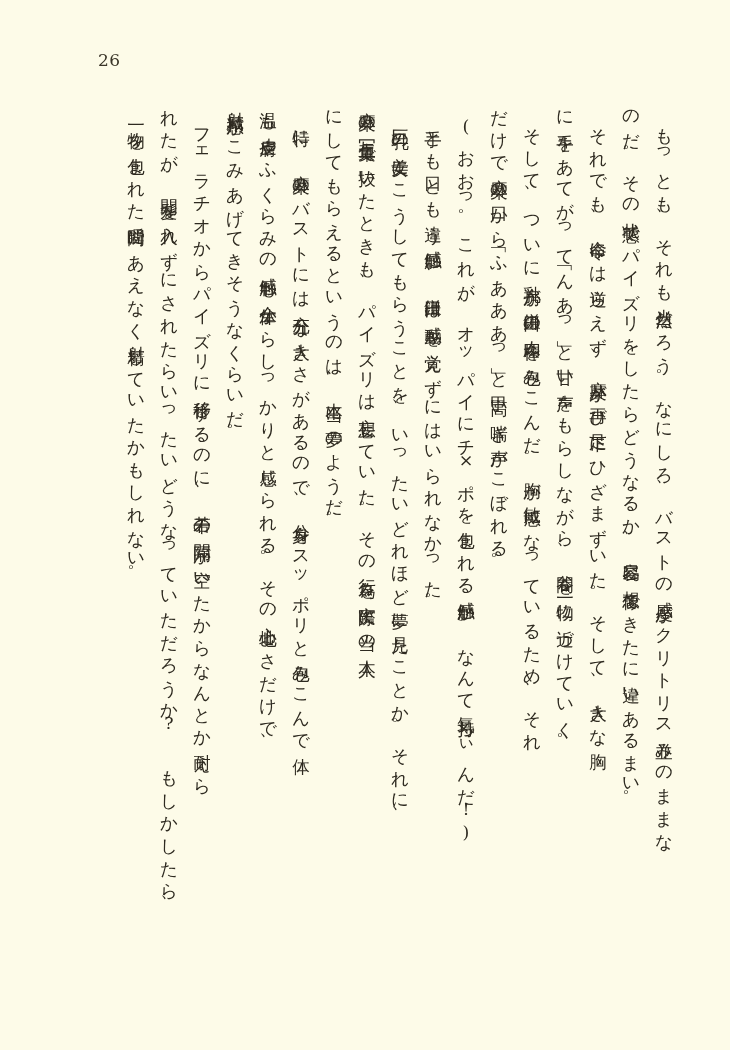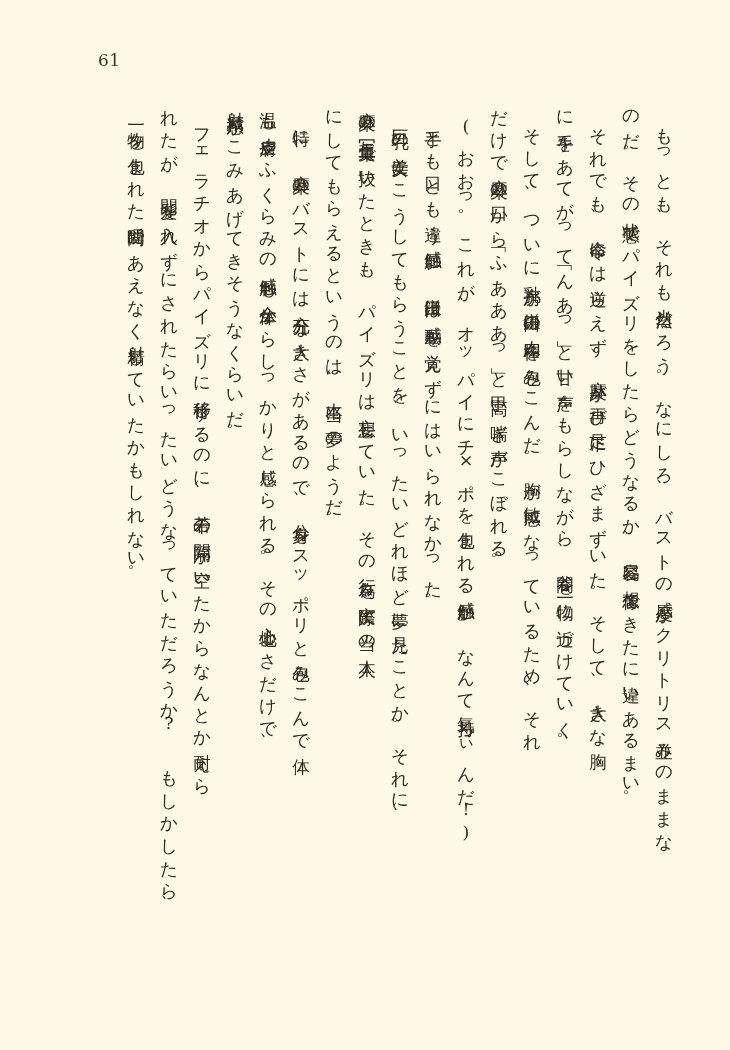--- a/index.html
+++ b/index.html
@@ -58,21 +58,21 @@
   }
   .vcol.indent {
     padding-top: 18px;
   }
 </style>
 </head>
 <body>
 
 <div class="page">
 
-  <div class="page-number">61</div>
+  <div class="page-number">26</div>
 
   <div class="text-block">
     <div class="vcol indent">もっとも、それも当然だろう。なにしろ、バストの感度がクリトリス並みのままな</div>
     <div class="vcol">のだ。その状態でパイズリをしたらどうなるか、容易に想像できたに違いあるまい。</div>
     <div class="vcol indent">それでも、命令には逆らえず、麻菜が再び足下にひざまずいた。そして、大きな胸</div>
     <div class="vcol">に手をあてがって「んあっ」と甘い声をもらしながら、谷間を一物に近づけていく。</div>
     <div class="vcol indent">そして、ついに乳房が鎌田の肉棒を包みこんだ。胸が敏感になっているため、それ</div>
     <div class="vcol">だけで麻菜の口から「ふあああっ」と甲高い喘ぎ声がこぼれる。</div>
     <div class="vcol indent">(おおっ。これが、オッパイにチ×ポを包まれる感触か。なんて気持ちぃんだ!)</div>
     <div class="vcol indent">手とも口とも違う感触に、鎌田は感動を覚えずにはいられなかった。</div>

